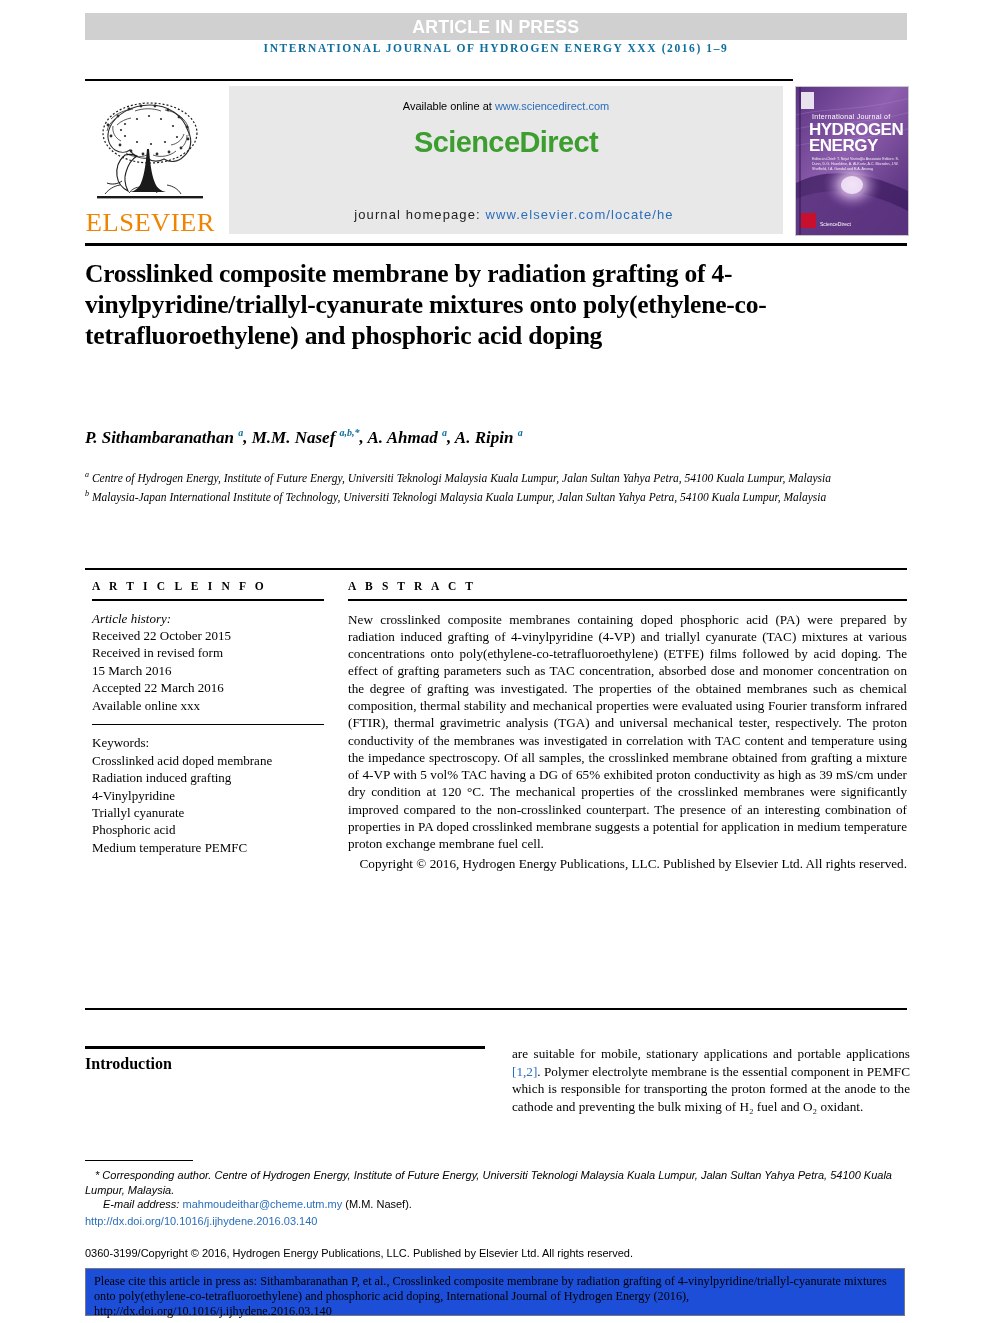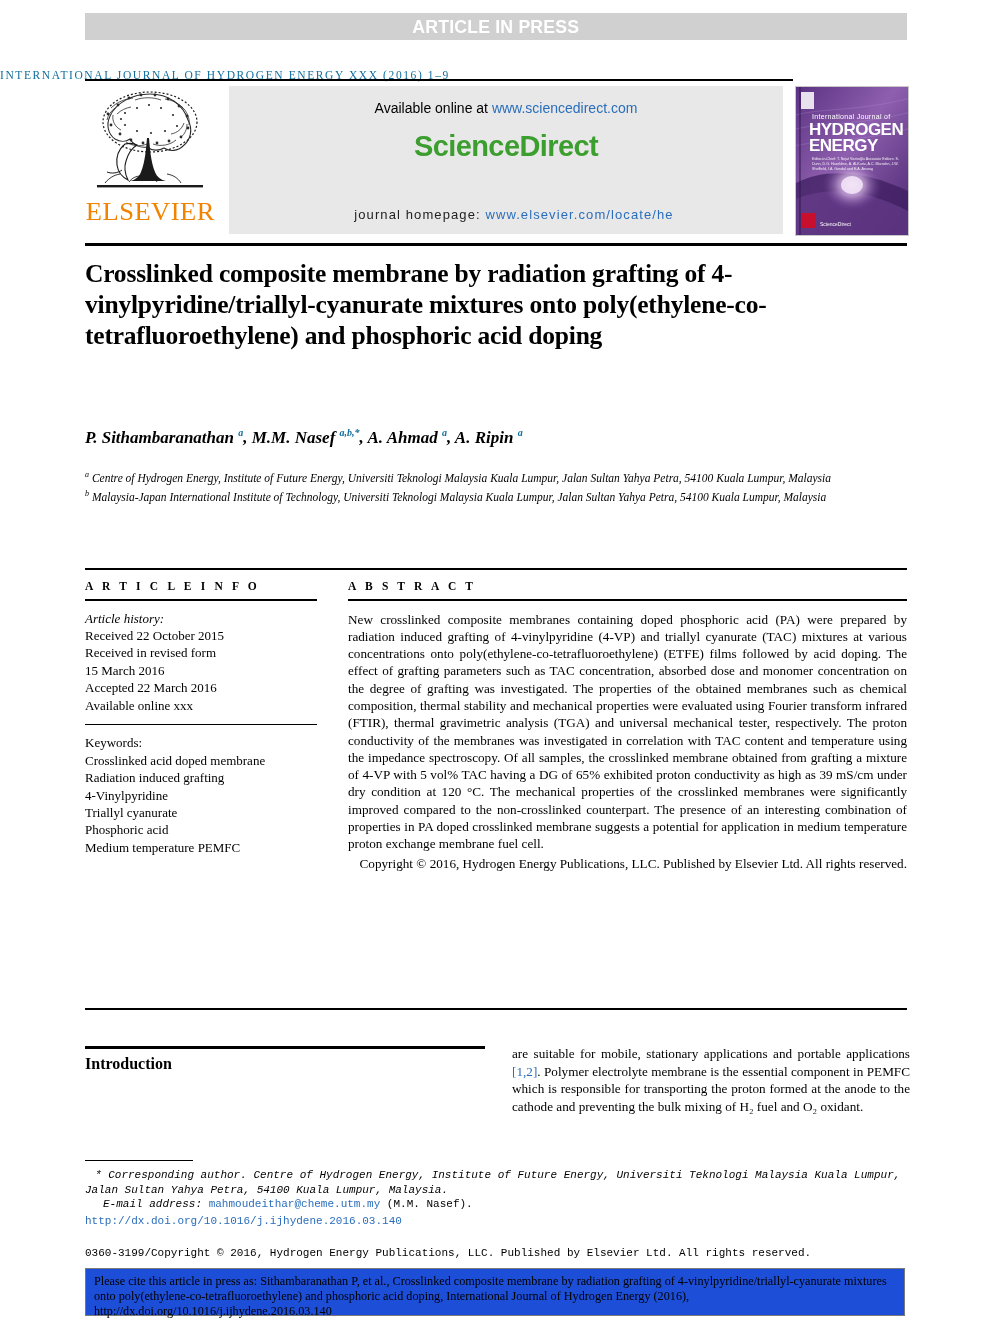--- a/index.html
+++ b/index.html
@@ -35,25 +35,25 @@
     font-family: "Liberation Sans", sans-serif;
     font-weight: bold;
     font-size: 19px;
     letter-spacing: 0.2px;
     transform: scaleX(0.93);
   }
 
   
   .running-head {
     position: absolute;
-    left: 0; top: 69px; width: 992px;
-    text-align: left;
+    left: 0; top: 42px; width: 992px;
+    text-align: center;
     color: #0f6e9e;
     font-family: "Liberation Serif", serif;
-    font-weight: normal;
+    font-weight: bold;
     font-size: 11.5px;
     letter-spacing: 1.6px;
     white-space: nowrap;
   }
 
   
   .masthead-rule {
     position: absolute;
     left: 85px; top: 79px;
     width: 708px; height: 2px;
@@ -62,21 +62,21 @@
   .masthead {
     position: absolute;
     left: 85px; top: 84px;
     width: 822px; height: 152px;
   }
   .elsevier-logo {
     position: absolute;
     left: 0; top: 0;
     width: 130px; height: 152px;
     display: flex; flex-direction: column;
-    align-items: center; justify-content: flex-start;
+    align-items: center; justify-content: flex-end;
   }
   .tree-wrap { width: 118px; height: 112px; margin-top: 2px; }
   .elsevier-word {
     color: #f08300;
     font-family: "Liberation Serif", serif;
     font-size: 26px;
     letter-spacing: 0.5px;
     line-height: 1;
     margin-top: 1px;
     transform: scaleX(1.02);
@@ -84,21 +84,21 @@
   .sd-box {
     position: absolute;
     left: 144px; top: 2px;
     width: 554px; height: 148px;
     background: #e8e8e8;
     text-align: center;
   }
   .sd-available {
     margin-top: 14px;
     font-family: "Liberation Sans", sans-serif;
-    font-size: 14px;
+    font-size: 11px;
     color: #000;
   }
   .sd-available a { color: #2a6ebb; text-decoration: none; }
   .sd-logo {
     margin-top: 14px;
     font-family: "Liberation Sans", sans-serif;
     font-size: 29px;
     font-weight: bold;
     color: #3c9e2e;
     letter-spacing: -0.6px;
@@ -189,21 +189,21 @@
   .block-rule-top {
     position: absolute; left: 85px; top: 568px;
     width: 822px; height: 2px; background: #000;
   }
   .block-rule-bottom {
     position: absolute; left: 85px; top: 1008px;
     width: 822px; height: 2px; background: #000;
   }
 
   .col-info {
-    position: absolute; left: 85px; top: 580px; width: 232px;
+    position: absolute; left: 92px; top: 580px; width: 232px;
   }
   .col-abs {
     position: absolute; left: 348px; top: 580px; width: 559px;
   }
   .sect-head {
     font-family: "Liberation Serif", serif;
     font-weight: bold;
     font-size: 11.5px;
     letter-spacing: 3.2px;
   }
@@ -262,21 +262,21 @@
   }
   .ref-link { color: #2a6ebb; }
 
   
   .foot-rule {
     position: absolute; left: 85px; top: 1160px;
     width: 108px; height: 1.2px; background: #000;
   }
   .footnotes {
     position: absolute; left: 85px; top: 1168px; width: 822px;
-    font-family: Liberation Mono, monospace;
+    font-family: Liberation Sans, sans-serif;
     font-size: 11px;
     line-height: 14.5px;
   }
   .footnotes .ital { font-style: italic; }
   .footnotes a { color: #2a6ebb; text-decoration: none; }
   .doi-line { color: #2a6ebb; margin-top: 2px; }
   .issn-line { margin-top: 18px; font-size: 11px; }
 
   
   .cite-box {

